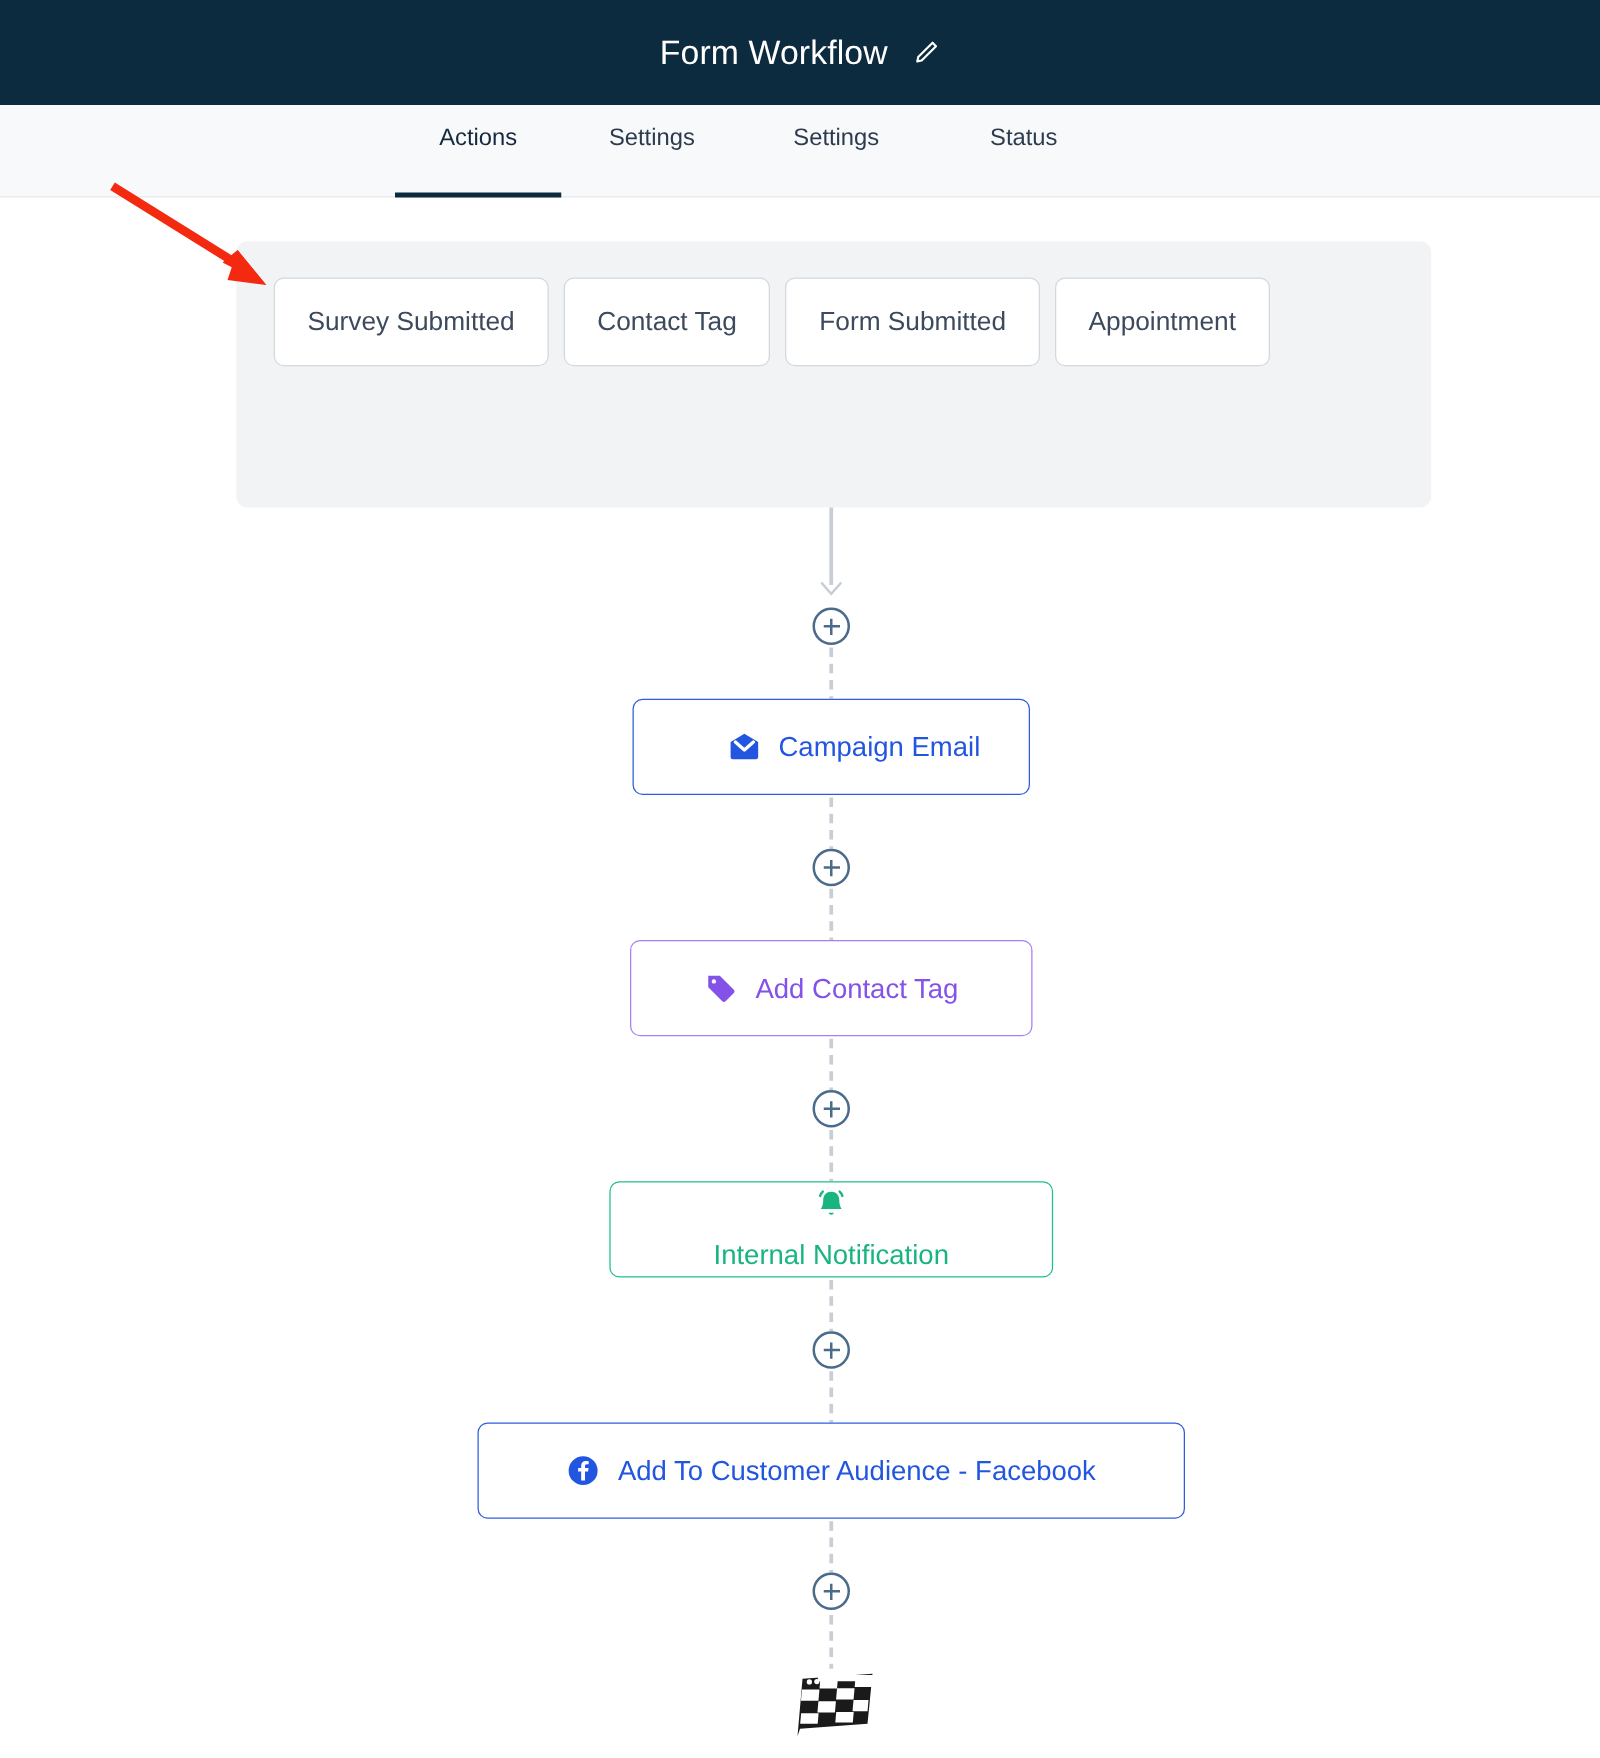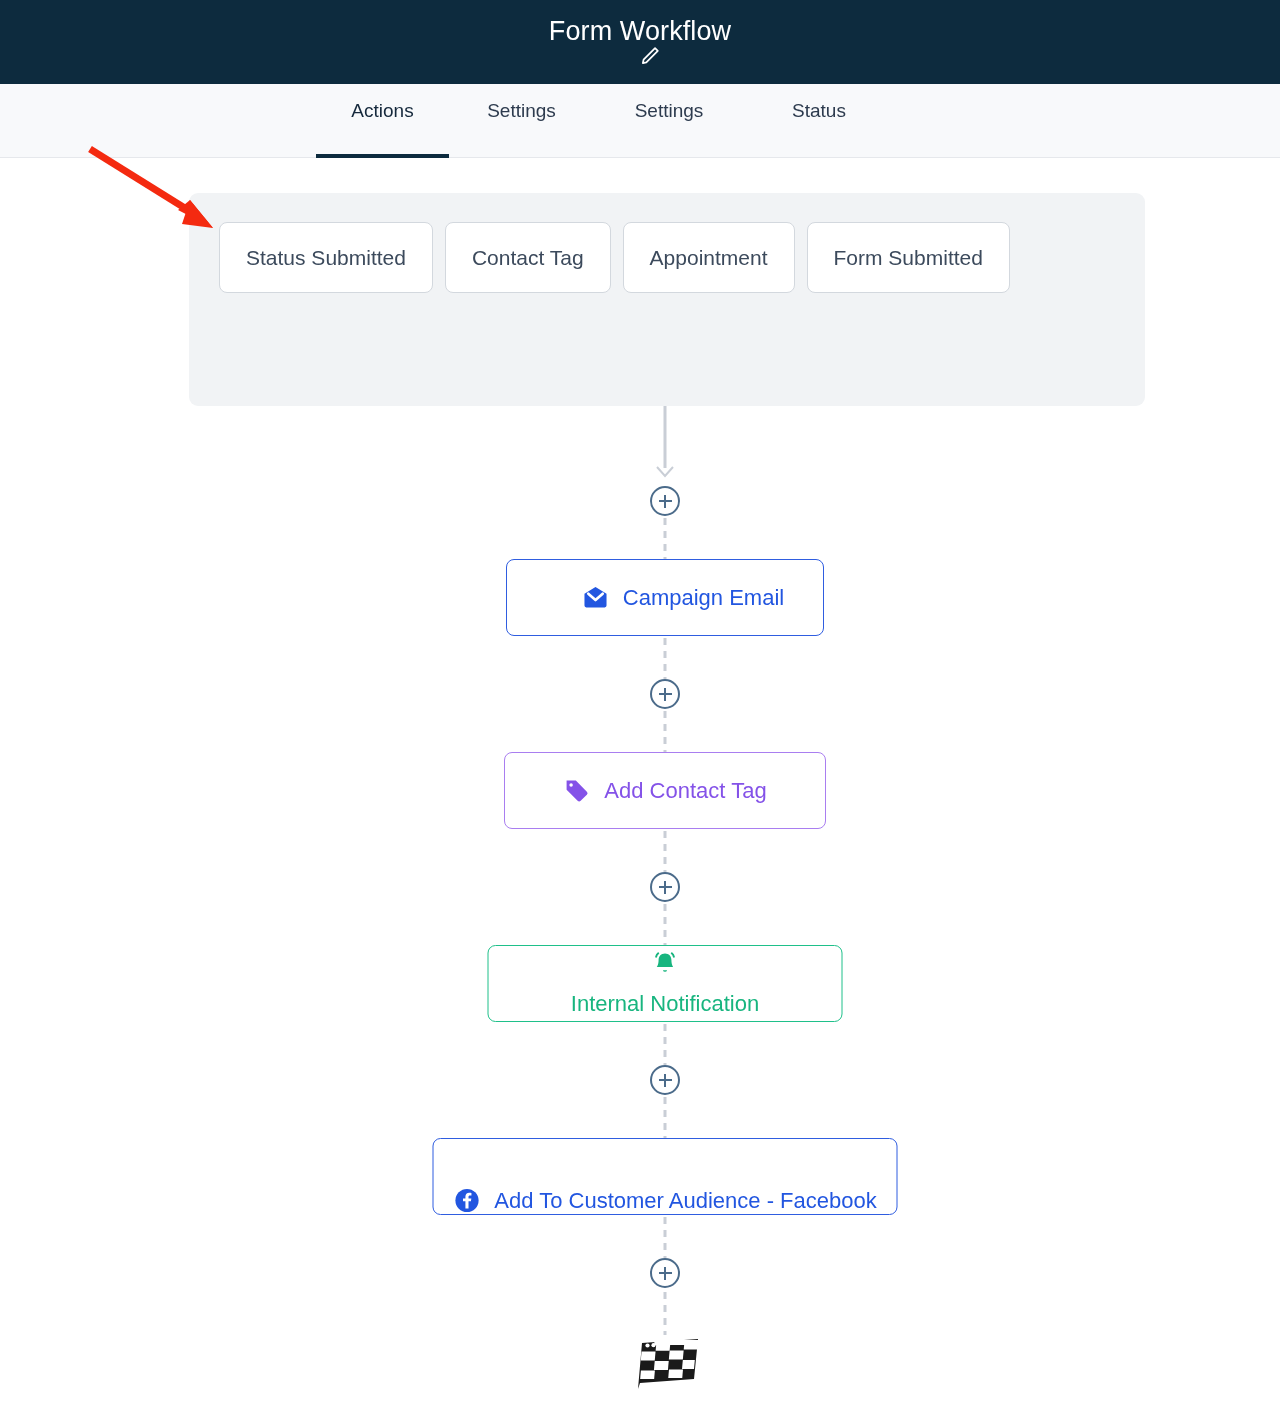--- a/index.html
+++ b/index.html
@@ -20,21 +20,20 @@
 
   
   .header {
     position: absolute;
     left: 0; top: 0;
     width: 1280px; height: 84px;
     background: #0d2b3e;
     display: flex;
     align-items: center;
     justify-content: center;
-    flex-direction: column;
   }
   .header-title {
     color: #ffffff;
     font-size: 27px;
     font-weight: 400;
     letter-spacing: 0.1px;
     line-height: 1;
   }
   .edit-pencil {
     margin-left: 20px;
@@ -250,30 +249,30 @@
       </div>
       <div class="tab tab-status">
         <span>Status</span>
       </div>
     </div>
   </div>
 
   <div class="trigger-panel">
     <div class="trigger-row">
       <div class="trigger-pill">
-        <span>Status Submitted</span>
+        <span>Survey Submitted</span>
       </div>
       <div class="trigger-pill">
         <span>Contact Tag</span>
       </div>
       <div class="trigger-pill">
+        <span>Form Submitted</span>
+      </div>
+      <div class="trigger-pill">
         <span>Appointment</span>
-      </div>
-      <div class="trigger-pill">
-        <span>Form Submitted</span>
       </div>
     </div>
   </div>
 
   <div class="flow">
 
     <div class="conn solid" style="top:0px; height:62px;"></div>
     <div class="arrowhead" style="top:58px;">
       <svg width="18" height="12" viewBox="0 0 18 12">
         <path d="M1 1 L9 10 L17 1" fill="none" stroke="#c9ced6" stroke-width="2"></path>
@@ -321,21 +320,21 @@
           <path d="M19.9 6.0 A5.6 5.6 0 0 0 18.0 2.9" fill="none" stroke="#18b57f" stroke-width="1.7" stroke-linecap="round"></path>
         </svg>
       </span>
       <span>Internal Notification</span>
     </div>
 
     <div class="conn dashed" style="top:616px; height:43px;"></div>
     <div class="plus" style="top:659px;"></div>
     <div class="conn dashed" style="top:689px; height:43px;"></div>
 
-    <div class="node blue" style="top:732px; width:465px;align-items:flex-end;">
+    <div class="node blue" style="top:732px; width:566px;">
       <span class="node-icon">
         <svg width="27" height="27" viewBox="0 0 24 24">
           <circle cx="12" cy="12" r="10.3" fill="#2256e0"></circle>
           <path d="M13.35 19.1 L13.35 12.7 L15.5 12.7 L15.85 10.2 L13.35 10.2 L13.35 8.75
                    C13.35 8.0 13.6 7.5 14.7 7.5 L15.95 7.5 L15.95 5.25
                    C15.6 5.2 14.8 5.1 13.9 5.1 C11.95 5.1 10.6 6.3 10.6 8.5 L10.6 10.2
                    L8.45 10.2 L8.45 12.7 L10.6 12.7 L10.6 19.1 Z" fill="#ffffff"></path>
         </svg>
       </span>
       <span>Add To Customer Audience - Facebook</span>

